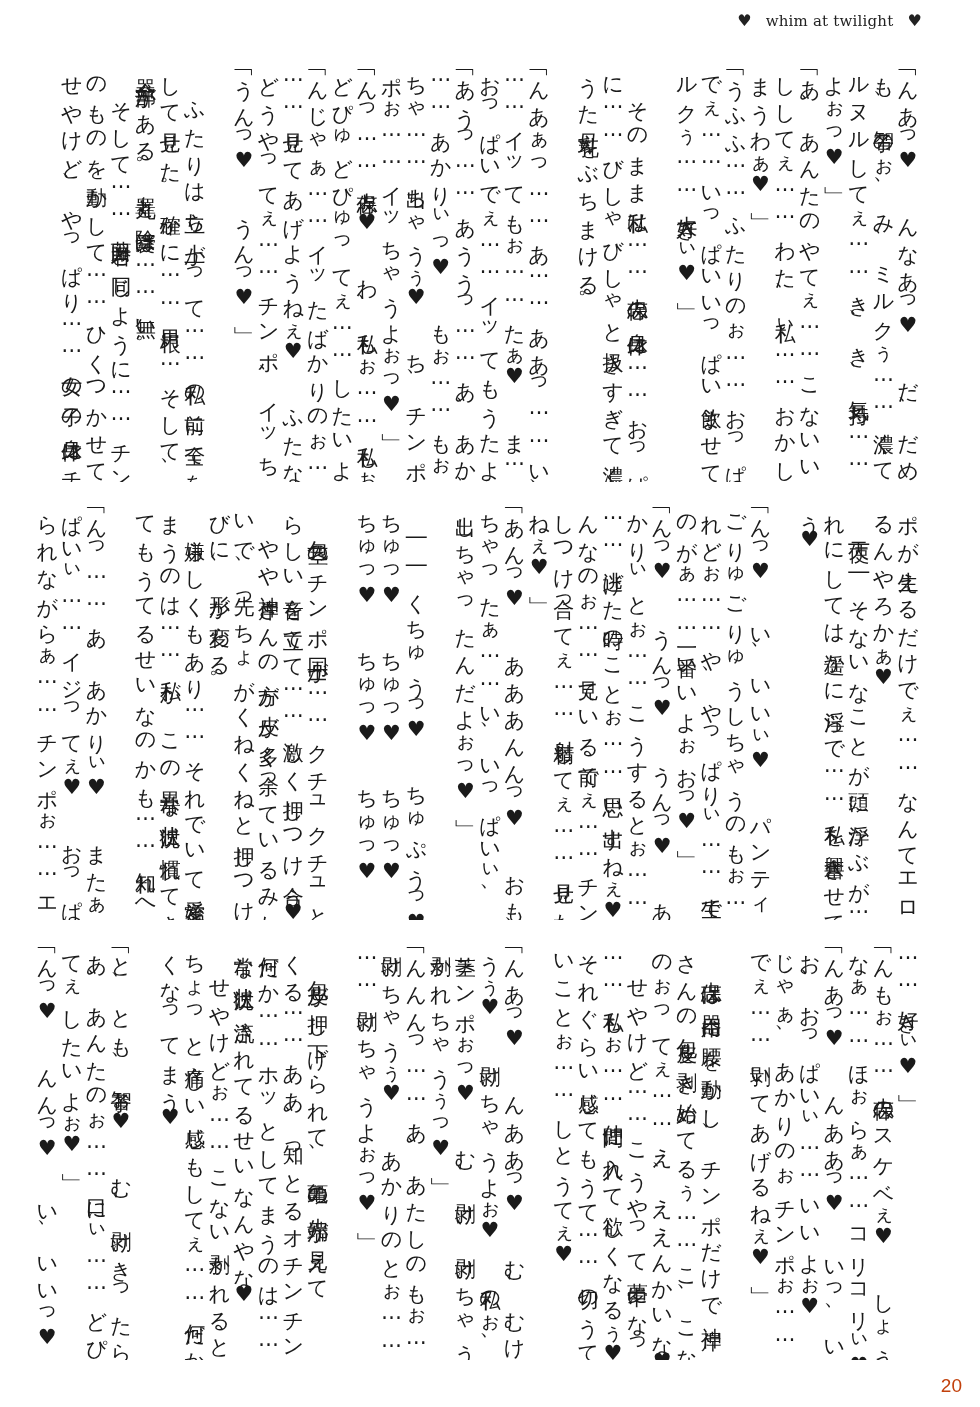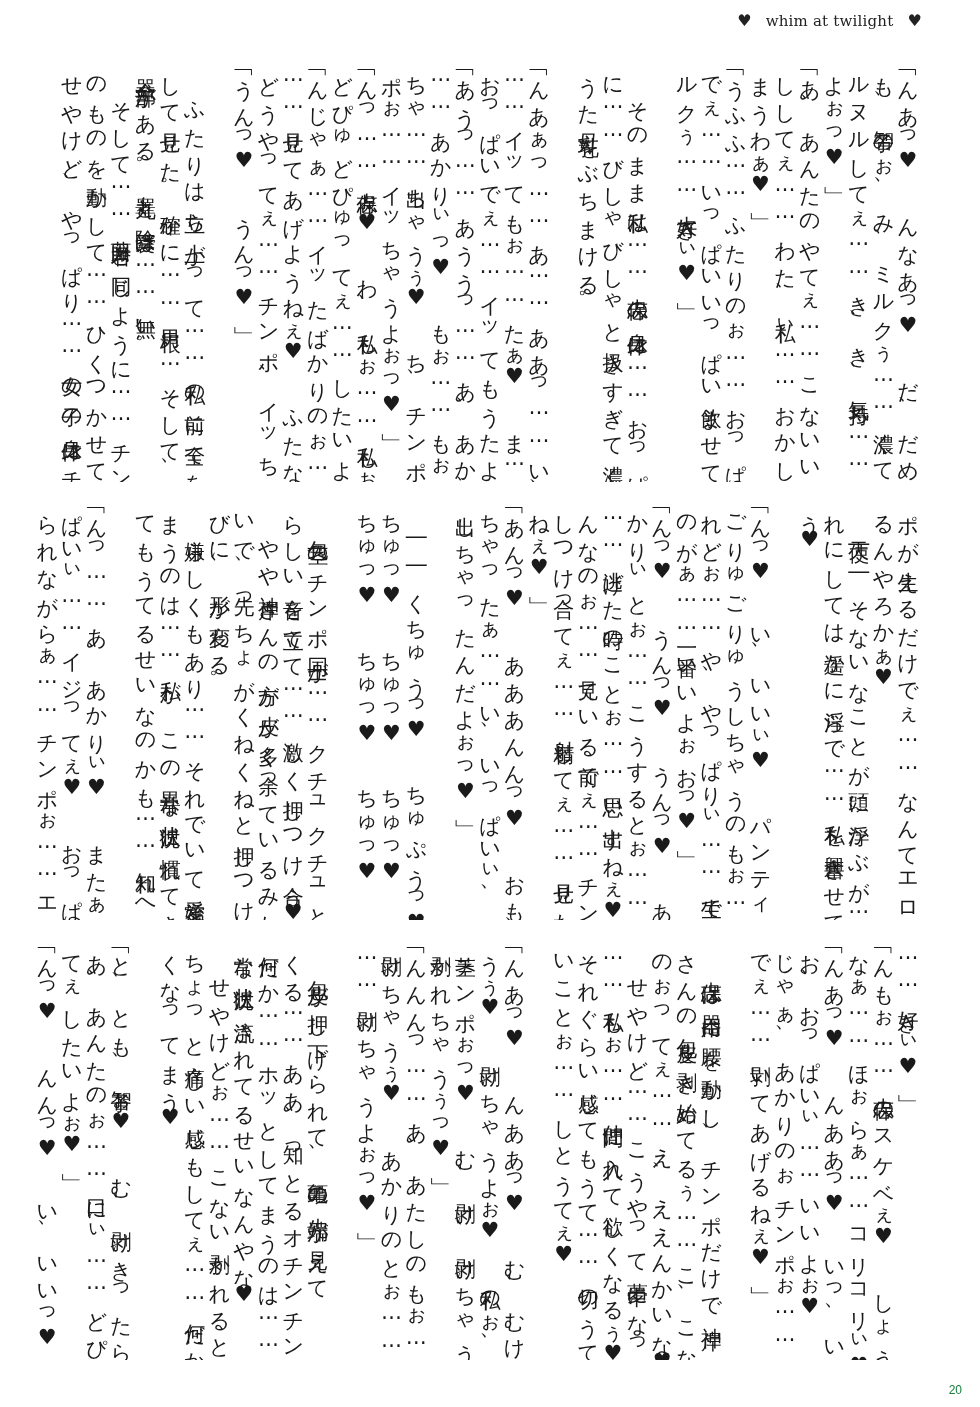--- a/index.html
+++ b/index.html
@@ -53,22 +53,22 @@
     letter-spacing: 3.4px;
     white-space: nowrap;
     overflow: hidden;
     flex: 0 0 auto;
   }
   .page-number {
     position: absolute;
     right: 18px;
     bottom: 10px;
     font-family: "Liberation Sans", sans-serif;
-    font-size: 12px;
-    color: #15803d;
+    font-size: 19px;
+    color: #c2410c;
   }
 </style>
 </head>
 <body>
 
 <div class="header">
   <span class="heart">♥</span>
   <span>whim at twilight</span>
   <span class="heart">♥</span>
 </div>

